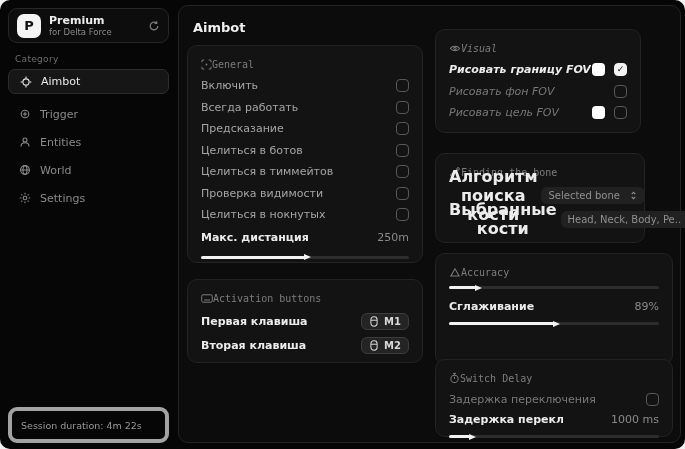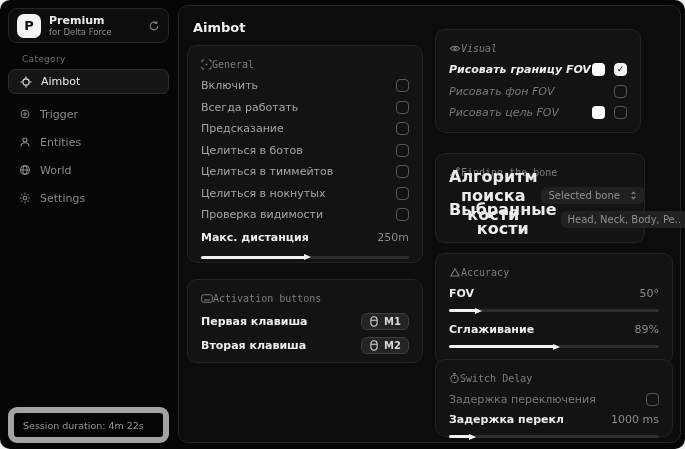--- a/index.html
+++ b/index.html
@@ -9,27 +9,27 @@
   
   .sidebar{position:absolute;left:0;top:0;bottom:0;width:177px;}
   .header-card{position:absolute;left:8px;top:8px;width:161px;height:35px;border:1px solid #272727;
     border-radius:9px;background:#0d0d0d;display:flex;align-items:center;box-sizing:border-box;padding:0 8px;}
   .logo{width:24px;height:24px;border-radius:7px;background:#f4f4f4;color:#111;font-weight:bold;
     font-size:13px;display:flex;align-items:center;justify-content:center;flex:none;}
   .hdr-text{margin-left:8px;flex:1;min-width:0;}
   .hdr-title{font-size:11px;font-weight:bold;color:#ededed;line-height:12px;}
   .hdr-sub{font-size:8.5px;color:#8a8a8a;line-height:10px;}
   .sync{color:#7e7e7e;flex:none;cursor:pointer;display:flex;}
-  .cat-label{position:absolute;left:15px;top:54px;font-size:9px;color:#6d6d6d;letter-spacing:.3px;margin-left:7px;}
+  .cat-label{position:absolute;left:15px;top:54px;font-size:9px;color:#6d6d6d;letter-spacing:.3px;}
   .nav{position:absolute;left:8px;top:69px;width:161px;}
   .nav-item{display:flex;align-items:center;height:22px;margin-bottom:6px;padding:0 11px;
     color:#8a8a8a;font-size:11px;border-radius:7px;cursor:pointer;box-sizing:border-box;}
   .nav-item.active{height:25px;margin-bottom:9px;background:#161616;border:1px solid #2d2d2d;color:#e9e9e9;}
   .nav-item .nicon{display:flex;margin-right:9px;}
-  .session-card{position:absolute;left:8px;top:407px;width:161px;height:36px;border:6px solid #a3a3a3;
+  .session-card{position:absolute;left:8px;top:407px;width:161px;height:36px;border:4px solid #a3a3a3;
     border-radius:9px;box-sizing:border-box;display:flex;align-items:center;padding:0 9px;}
   .session-card span{font-size:9.5px;color:#989898;}
 
   
   .main{position:absolute;left:178px;top:5px;width:503px;height:438px;background:#0c0c0c;
     border:1px solid #242424;border-radius:10px;box-sizing:border-box;}
   .main-title{position:absolute;left:14px;top:14px;font-size:13px;font-weight:bold;color:#f0f0f0;}
 
   .panel{position:absolute;background:#131313;border:1px solid #232323;border-radius:10px;
     box-sizing:border-box;padding:10px 13px;}
@@ -183,25 +183,25 @@
       </div>
       <div class="prow">
         <span class="lbl">Целиться в ботов</span>
         <span class="checkbox"></span>
       </div>
       <div class="prow">
         <span class="lbl">Целиться в тиммейтов</span>
         <span class="checkbox"></span>
       </div>
       <div class="prow">
+        <span class="lbl">Проверка видимости</span>
+        <span class="checkbox"></span>
+      </div>
+      <div class="prow">
         <span class="lbl">Целиться в нокнутых</span>
-        <span class="checkbox"></span>
-      </div>
-      <div class="prow">
-        <span class="lbl">Проверка видимости</span>
         <span class="checkbox"></span>
       </div>
       <div class="prow" style="height:24px">
         <span class="lbl bright">Макс. дистанция</span>
         <span class="val">250m</span>
       </div>
       <div class="slider">
         <div class="fill" style="width: 50%;">
             <span class="thumb"></span>
           </div>
@@ -308,24 +308,20 @@
 
     <div class="panel p-accuracy">
       <div class="p-head">
         <span>
           <svg width="12" height="11" viewBox="0 0 12 12" fill="none" stroke="currentColor" stroke-width="1.1">
             <path d="M6 2 10.5 9.7H1.5Z"></path>
           </svg>
         </span>
         <span>Accuracy</span>
       </div>
-      <div class="prow" style="height:20px">
-        <span class="lbl bright">FOV</span>
-        <span class="val">50°</span>
-      </div>
       <div class="slider">
         <div class="fill" style="width: 13%;">
             <span class="thumb"></span>
           </div>
       </div>
       <div class="prow" style="height:20px;margin-top:7px">
         <span class="lbl bright">Сглаживание</span>
         <span class="val">89%</span>
       </div>
       <div class="slider">

